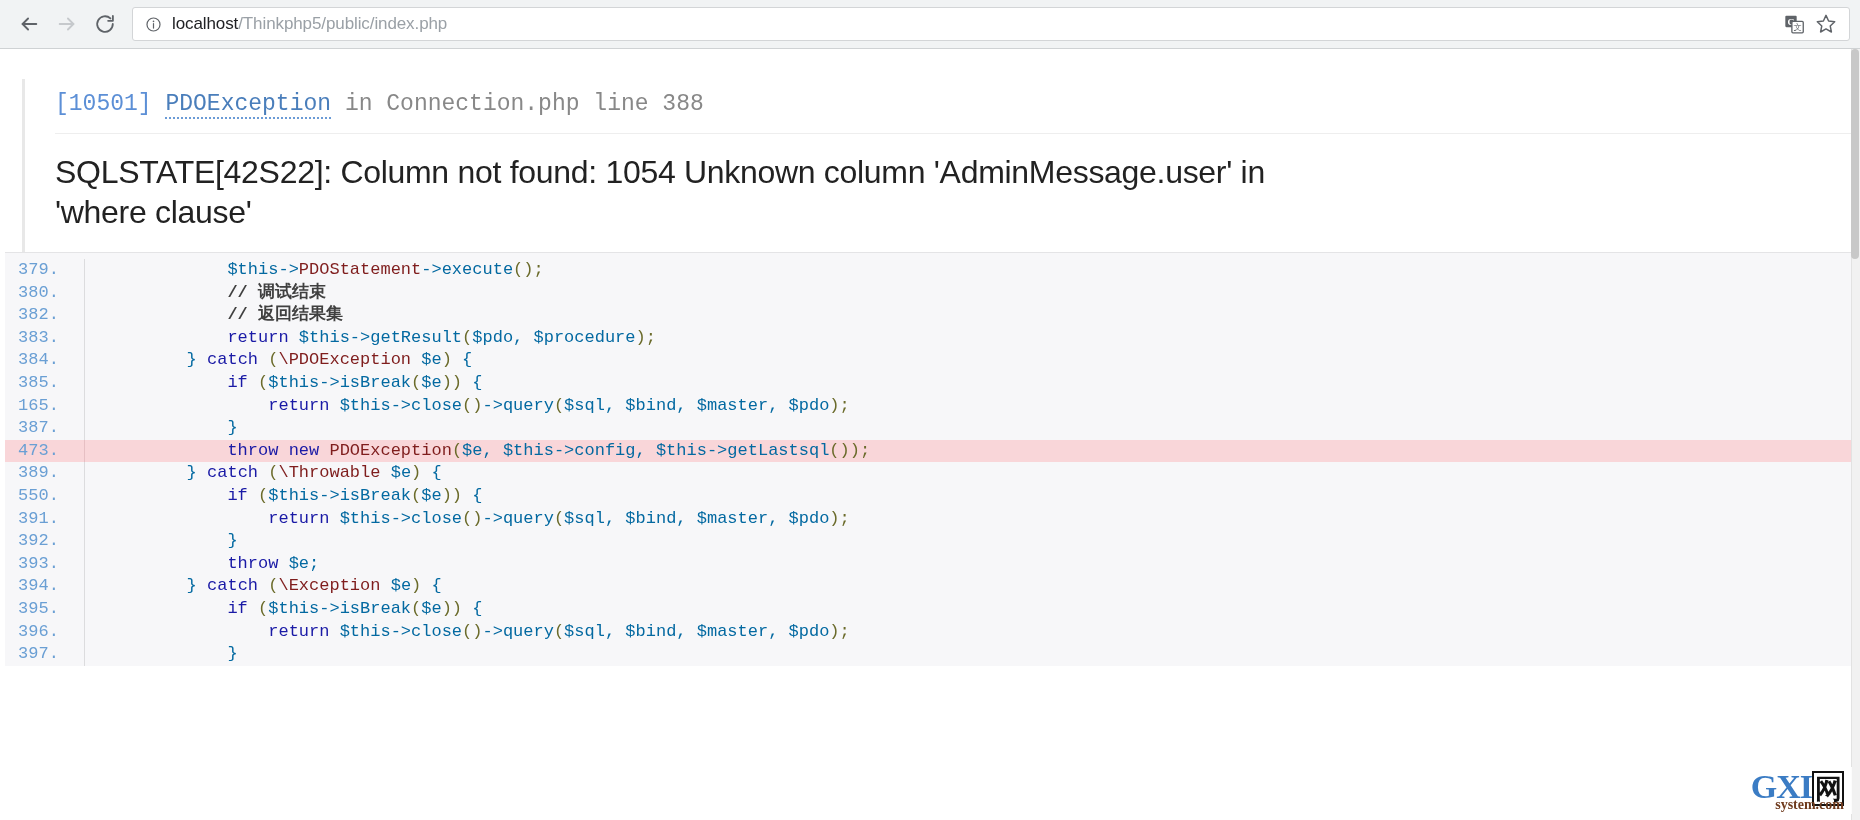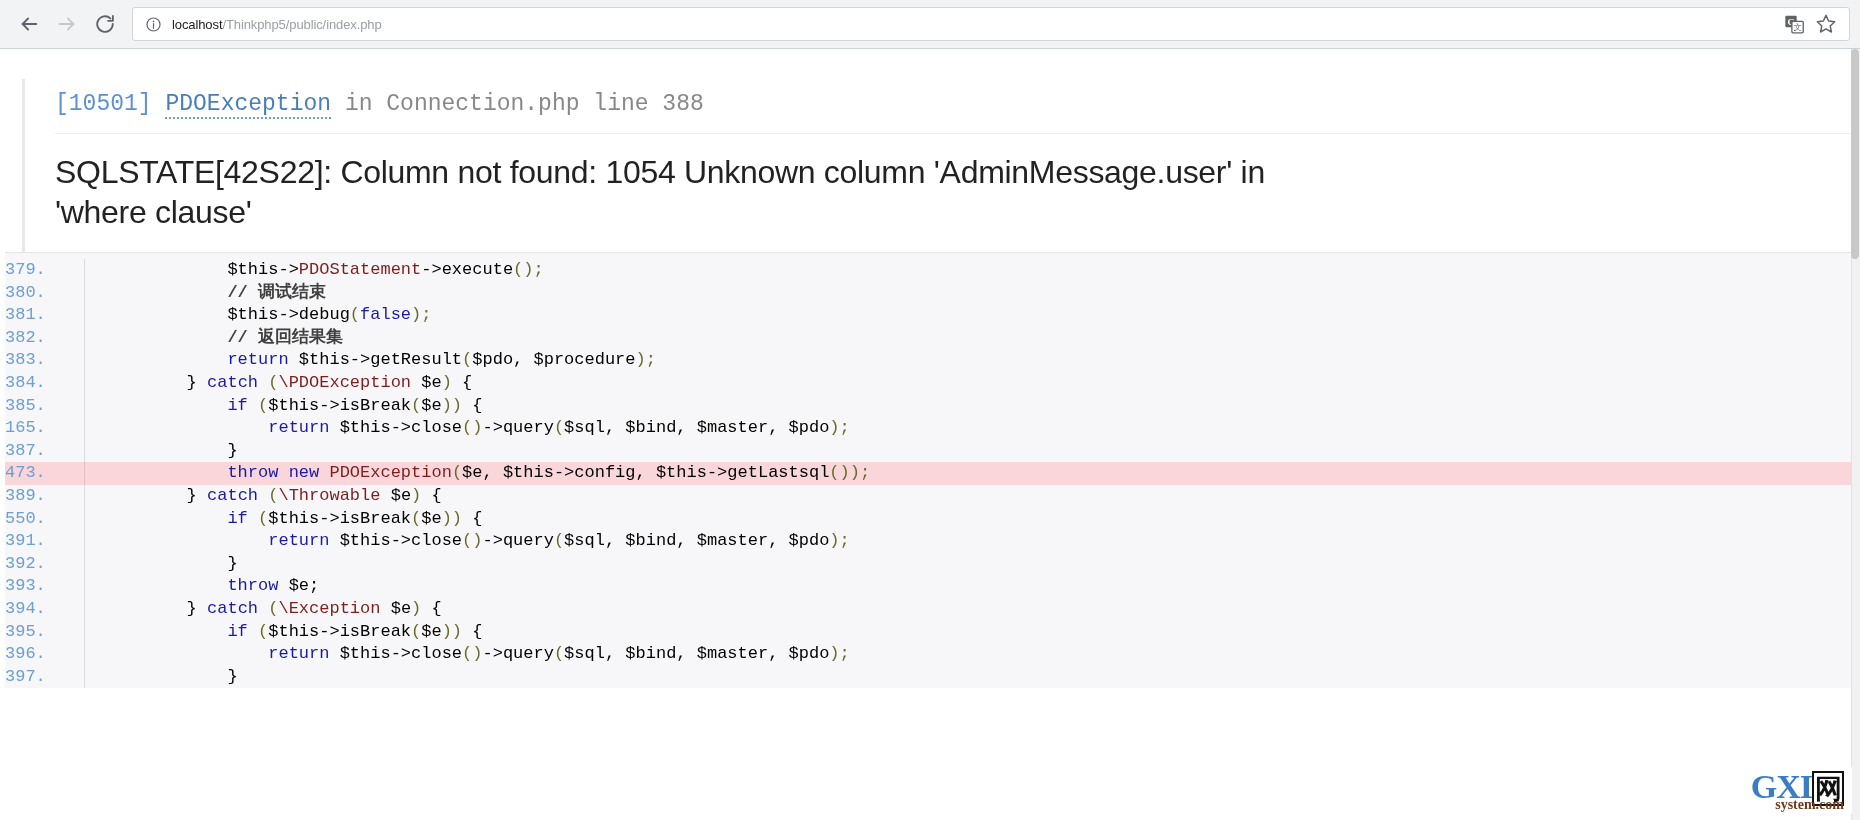--- a/index.html
+++ b/index.html
@@ -45,21 +45,21 @@
     align-items: center;
     padding: 0 10px 0 12px;
     min-width: 0;
   }
 
   .info-icon { flex: 0 0 auto; margin-right: 10px; display: flex; align-items: center; }
 
   .url-text {
     flex: 1 1 auto;
     font-family: "Liberation Sans", sans-serif;
-    font-size: 13px;
+    font-size: 17px;
     color: #9aa0a6;
     white-space: nowrap;
     overflow: hidden;
     letter-spacing: -0.1px;
   }
   .url-text .host { color: #202124; }
 
   .omni-icon {
     flex: 0 0 auto;
     width: 26px;
@@ -124,36 +124,36 @@
 
   .code-line {
     display: flex;
     white-space: pre;
     align-items: stretch;
   }
   .code-line.hl { background: #f9d6d9; }
 
   .ln {
     flex: 0 0 80px;
-    text-align: left;
+    text-align: center;
     padding-right: 12px;
     color: #6a9fd4;
     border-right: 1px solid #dcdcde;
     user-select: none;
   }
   .code-line.hl .ln { border-right-color: #e6bfc3; }
 
   .src { padding-left: 20px; color: #222222; }
 
   
   .kw  { color: #1a1aa6; }
   .cls { color: #7f1d1d; }
   .cmt { color: #404040; font-weight: bold; }
   .pun { color: #6b6b2b; }
-  .var { color: #000000; margin-top: 23px; }
+  .var { color: #0369a1; margin-top: 23px; }
 
   
   .watermark {
     position: absolute;
     right: 8px;
     bottom: 6px;
     background: rgba(255,255,255,0.88);
     padding: 3px 8px 2px 8px;
     text-align: right;
     line-height: 1;
@@ -265,21 +265,20 @@
 
     <div class="exc-message">
       <div>SQLSTATE[42S22]: Column not found: 1054 Unknown column 'AdminMessage.user' in</div>
       <div>'where clause'</div>
     </div>
   </div>
 
   <div class="code-block">
       <div class="code-line"><span class="ln">379.</span><span class="src"><span class="var">            </span><span class="var">$this-&gt;</span><span class="cls">PDOStatement</span><span class="var">-&gt;execute</span><span class="pun">()</span><span class="pun">;</span></span></div>
       <div class="code-line"><span class="ln">380.</span><span class="src"><span class="var">            </span><span class="cmt">// 调试结束</span></span></div>
-      <div class="code-line"><span class="ln">381.</span><span class="src"><span class="var">            </span><span class="var">$this-&gt;debug</span><span class="pun">(</span><span class="kw">false</span><span class="pun">)</span><span class="pun">;</span></span></div>
       <div class="code-line"><span class="ln">382.</span><span class="src"><span class="var">            </span><span class="cmt">// 返回结果集</span></span></div>
       <div class="code-line"><span class="ln">383.</span><span class="src"><span class="var">            </span><span class="kw">return</span><span class="var"> $this-&gt;getResult</span><span class="pun">(</span><span class="var">$pdo, $procedure</span><span class="pun">)</span><span class="pun">;</span></span></div>
       <div class="code-line"><span class="ln">384.</span><span class="src"><span class="var">        } </span><span class="kw">catch</span><span class="pun"> (</span><span class="cls">\PDOException</span><span class="var"> $e</span><span class="pun">)</span><span class="var"> {</span></span></div>
       <div class="code-line"><span class="ln">385.</span><span class="src"><span class="var">            </span><span class="kw">if</span><span class="pun"> (</span><span class="var">$this-&gt;isBreak</span><span class="pun">(</span><span class="var">$e</span><span class="pun">))</span><span class="var"> {</span></span></div>
       <div class="code-line"><span class="ln">165.</span><span class="src"><span class="var">                </span><span class="kw">return</span><span class="var"> $this-&gt;close</span><span class="pun">()</span><span class="var">-&gt;query</span><span class="pun">(</span><span class="var">$sql, $bind, $master, $pdo</span><span class="pun">)</span><span class="pun">;</span></span></div>
       <div class="code-line"><span class="ln">387.</span><span class="src"><span class="var">            }</span></span></div>
       <div class="code-line hl"><span class="ln">473.</span><span class="src"><span class="var">            </span><span class="kw">throw new</span><span class="var"> </span><span class="cls">PDOException</span><span class="pun">(</span><span class="var">$e, $this-&gt;config, $this-&gt;getLastsql</span><span class="pun">())</span><span class="pun">;</span></span></div>
       <div class="code-line"><span class="ln">389.</span><span class="src"><span class="var">        } </span><span class="kw">catch</span><span class="pun"> (</span><span class="cls">\Throwable</span><span class="var"> $e</span><span class="pun">)</span><span class="var"> {</span></span></div>
       <div class="code-line"><span class="ln">550.</span><span class="src"><span class="var">            </span><span class="kw">if</span><span class="pun"> (</span><span class="var">$this-&gt;isBreak</span><span class="pun">(</span><span class="var">$e</span><span class="pun">))</span><span class="var"> {</span></span></div>
       <div class="code-line"><span class="ln">391.</span><span class="src"><span class="var">                </span><span class="kw">return</span><span class="var"> $this-&gt;close</span><span class="pun">()</span><span class="var">-&gt;query</span><span class="pun">(</span><span class="var">$sql, $bind, $master, $pdo</span><span class="pun">)</span><span class="pun">;</span></span></div>

